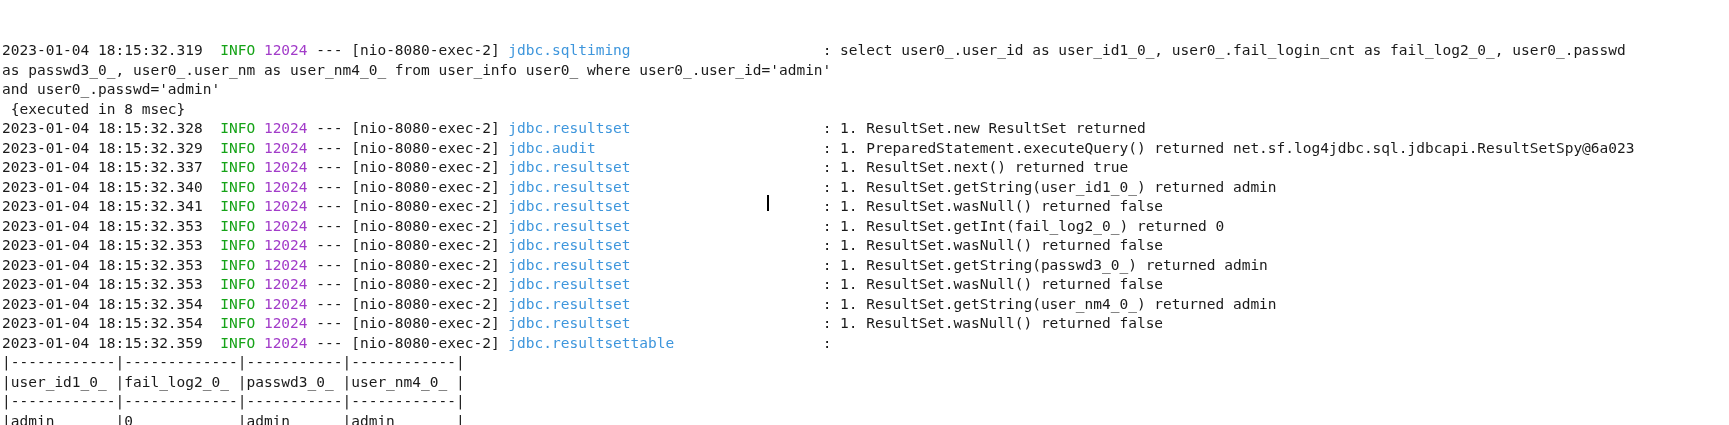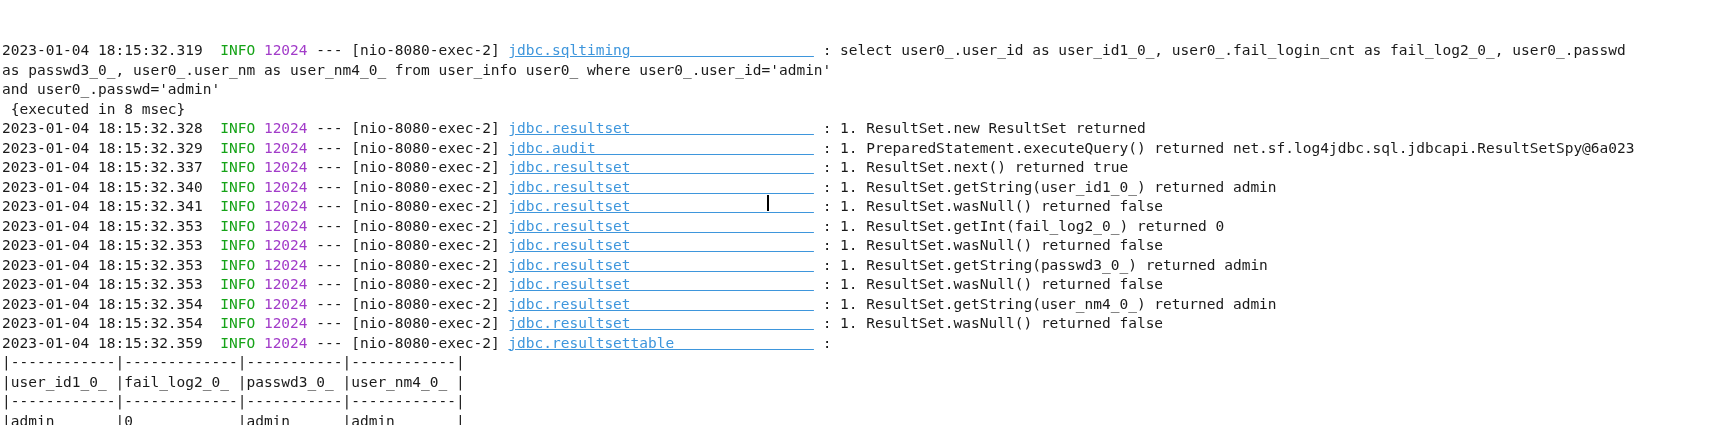--- a/index.html
+++ b/index.html
@@ -20,21 +20,21 @@
     font-family:"DejaVu Sans Mono","Liberation Mono",monospace;
     font-size:14.5px;
     line-height:19.5px;
     white-space:pre;
     color:var(--text);
     overflow:hidden;
   }
   .line{white-space:pre;}
   .seg-level{color:var(--green);}
   .seg-pid{color:var(--purple);}
-  .seg-logger{color:var(--blue);text-decoration:underline;}
+  .seg-logger{color:var(--blue);}
   .text-cursor{
     position:absolute;
     left:767px;top:195px;
     width:1.5px;height:16px;
     background:var(--cursor);
   }
 </style>
 </head>
 <body>
 

